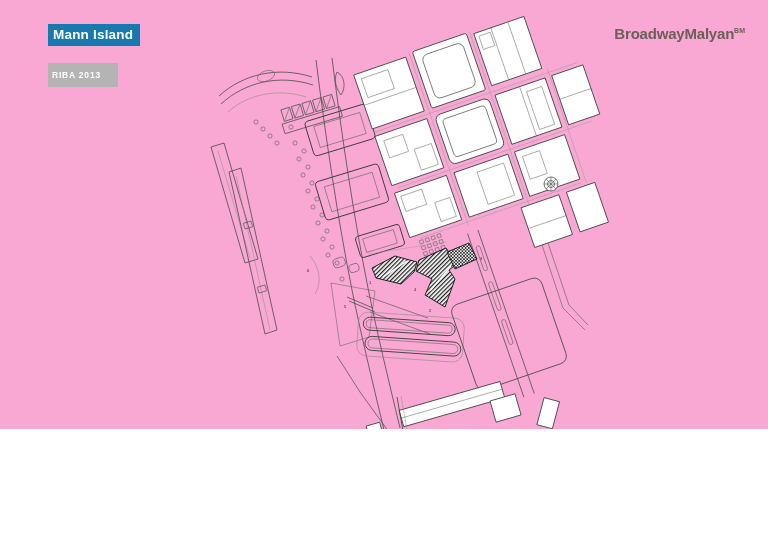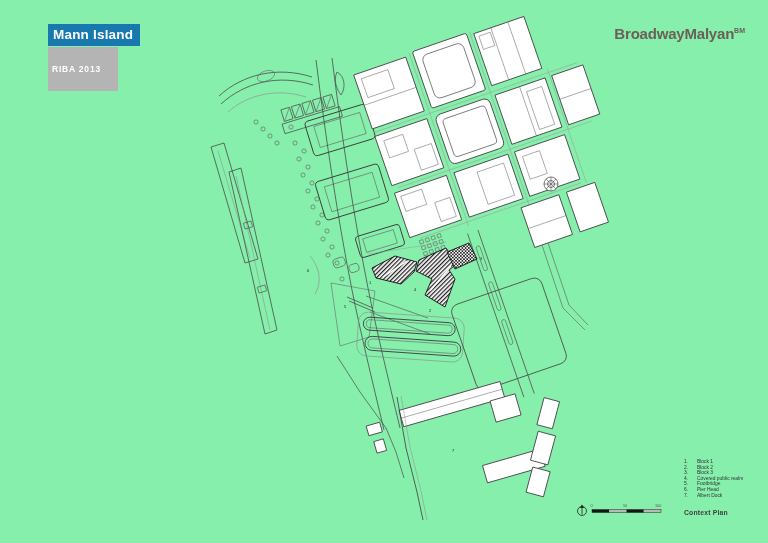--- a/index.html
+++ b/index.html
@@ -1,26 +1,26 @@
 <!DOCTYPE html>
 <html><head>
 <meta charset="utf-8">
 <style>
   html,body{margin:0;padding:0;}
   body{background:#fff;font-family:"Liberation Sans",sans-serif;}
-  .sheet{position:relative;width:768px;height:543px;background:#86efac;overflow:hidden;}
+  .sheet{position:relative;width:768px;height:429px;background:#f9a8d4;overflow:hidden;}
   .map-svg{position:absolute;left:0;top:0;}
   svg text{font-family:"Liberation Sans",sans-serif;}
 
   
   .titleblock{position:absolute;left:48px;top:24px;}
   .title-bar{display:inline-block;background:#1879AF;color:#fff;font-weight:bold;
              font-size:13.5px;line-height:1;padding:4px 7px 4px 5px;letter-spacing:.2px;}
-  .award-bar{display:block;margin-top:1px;width:62px;background:#B4B4B4;color:#fff;
-             font-weight:bold;font-size:8.5px;line-height:1;padding:18px 4px;letter-spacing:.8px;}
+  .award-bar{display:block;margin-top:17px;width:62px;background:#B4B4B4;color:#fff;
+             font-weight:bold;font-size:8.5px;line-height:1;padding:8px 4px;letter-spacing:.8px;}
 
   
   .brand{position:absolute;right:23px;top:25px;color:#6B6057;font-weight:bold;
          font-size:15px;letter-spacing:-0.2px;}
   .brand sup{font-size:7px;font-weight:bold;vertical-align:6px;letter-spacing:0;}
 
   
   .legend{position:absolute;left:684px;top:459px;color:#333;font-size:4.9px;line-height:5.6px;}
   .lrow{white-space:nowrap;}
   .lnum{display:inline-block;width:13px;}

